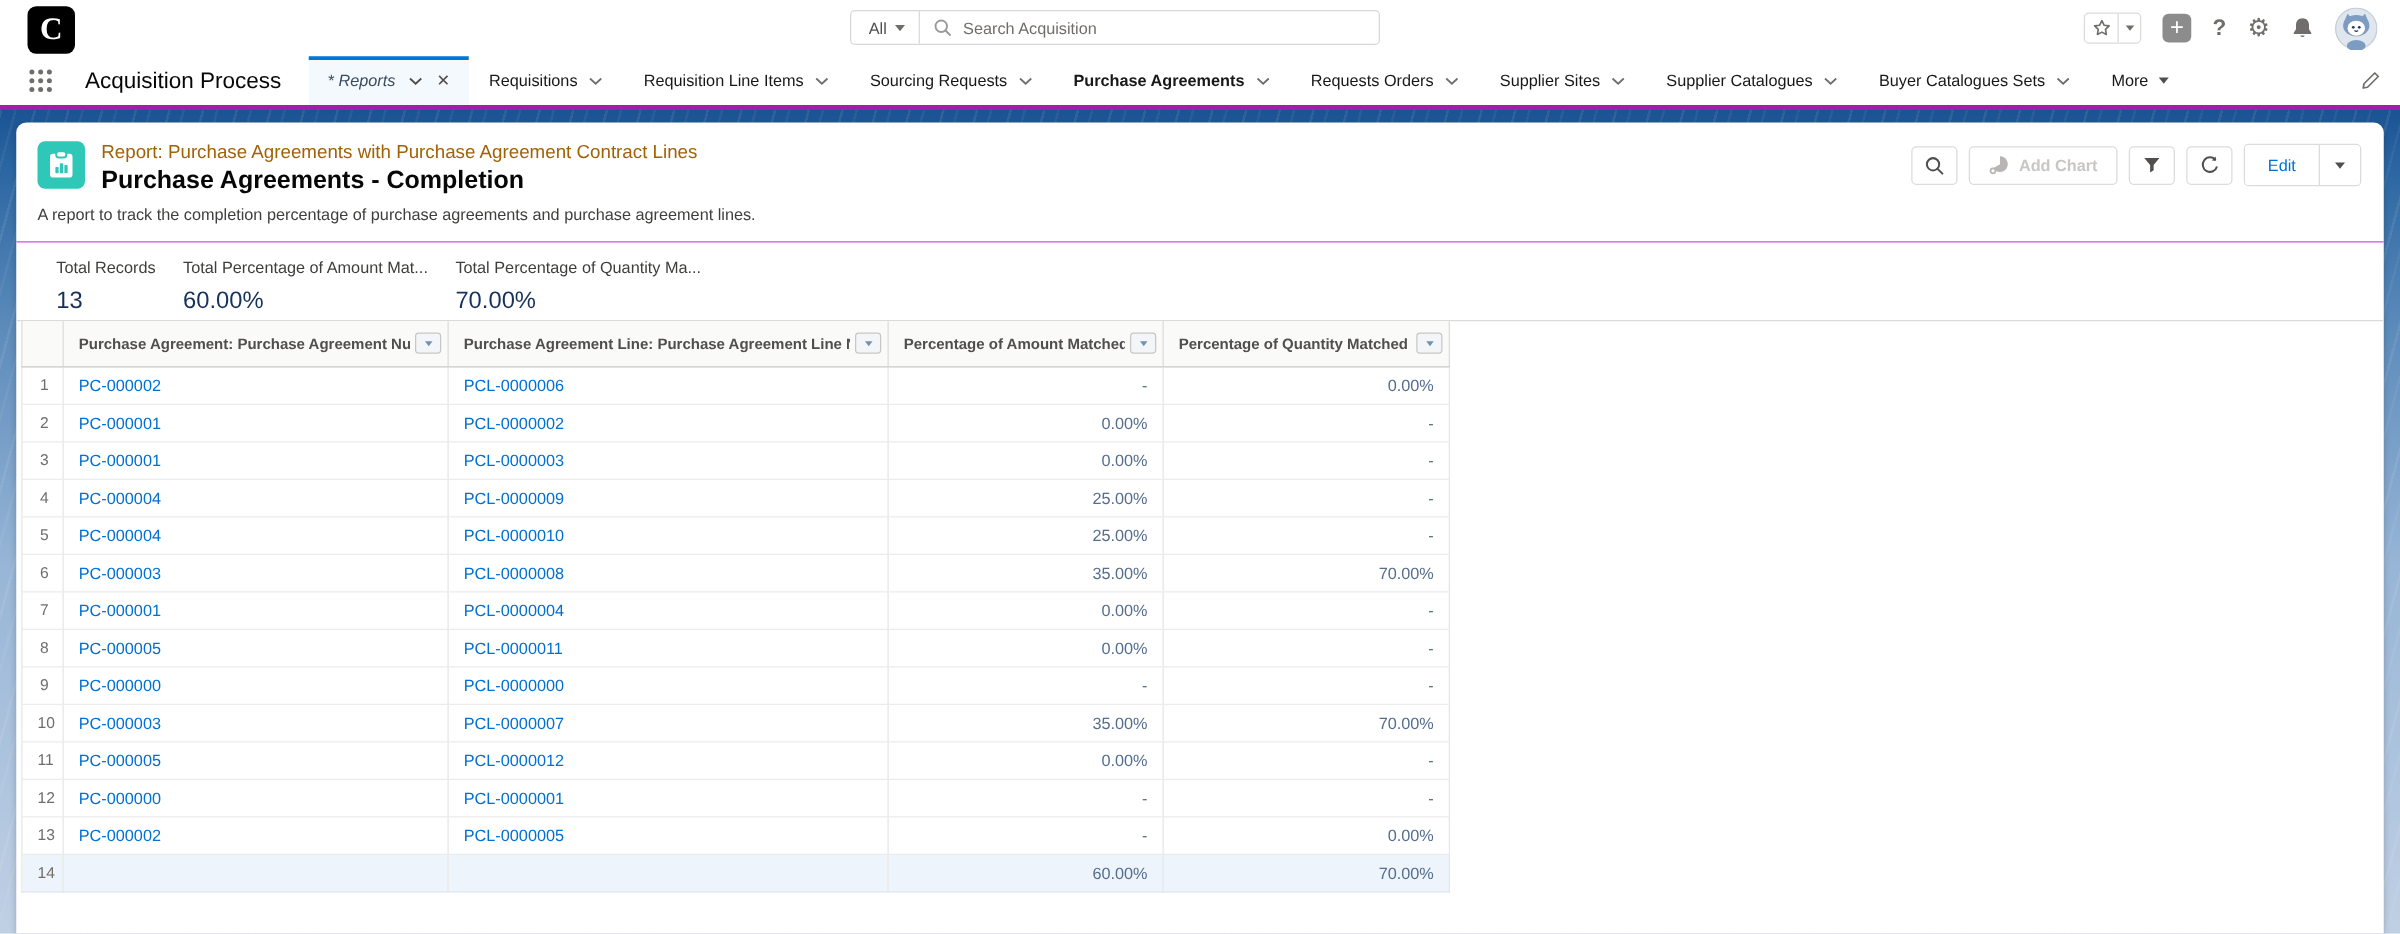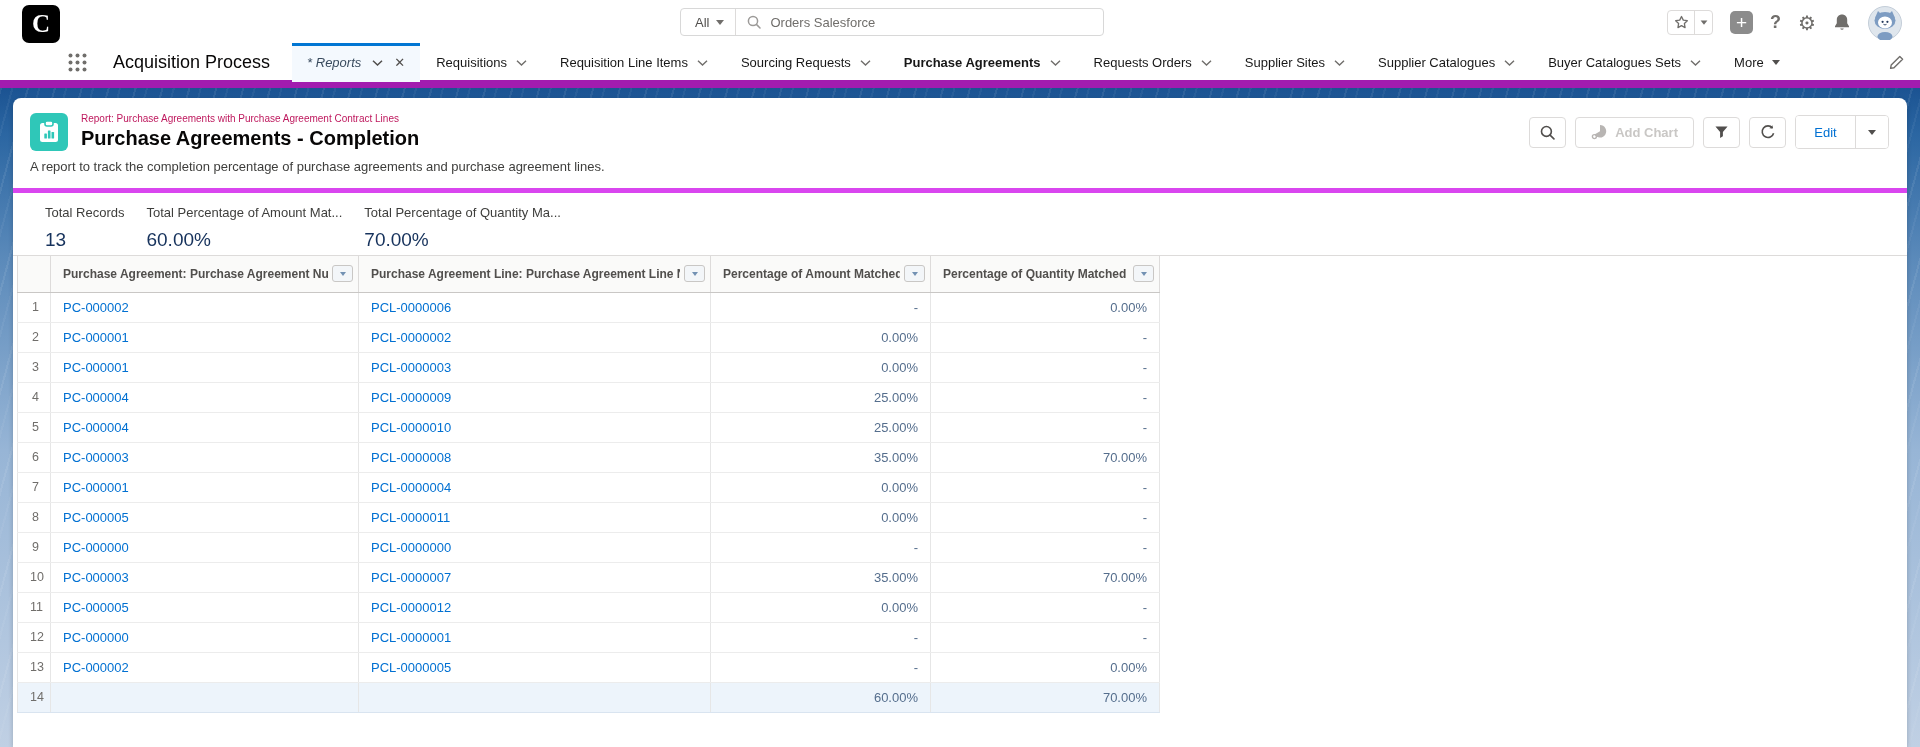--- a/index.html
+++ b/index.html
@@ -24,22 +24,22 @@
   .gh-right { position: absolute; right: 18px; top: 0; height: 45px; display: flex; align-items: center; gap: 17px; }
   .fav-combo { display: flex; border: 1px solid #dddbda; border-radius: 4px; height: 25px; overflow: hidden; }
   .fav-star { width: 27px; display: flex; align-items: center; justify-content: center; border-right: 1px solid #dddbda; }
   .fav-caret { width: 17px; display: flex; align-items: center; justify-content: center; }
   .plus-btn { width: 23px; height: 23px; background: #8c8c8c; border-radius: 5px; color: #fff;
               display: flex; align-items: center; justify-content: center; font-size: 19px; line-height: 1; }
   .help-q { font-size: 18px; font-weight: 700; color: #706e6b; }
   .gear-g { font-size: 20px; color: #706e6b; line-height: 1; }
 
   
-  .nav { height: 43px; background: #fff; border-bottom: 8px solid #a21caf; display: flex; align-items: center;
-         position: relative; flex: 0 0 auto; padding-left: 45px; }
+  .nav { height: 43px; background: #fff; border-bottom: 4px solid #a21caf; display: flex; align-items: center;
+         position: relative; flex: 0 0 auto; }
   .launcher { margin-left: 23px; display: flex; cursor: pointer; }
   .app-name { font-size: 18px; color: #080707; margin-left: 26px; margin-right: 22px; white-space: nowrap; }
   .temp-tab { position: relative; height: 39px; display: flex; align-items: center; gap: 11px; padding: 0 15px;
               background: #f4f9fe; font-style: italic; color: #394b5e; font-size: 13px; }
   .temp-tab::before { content: ""; position: absolute; top: 0; left: 0; right: 0; height: 3px; background: #0176d3; }
   .tab-x { font-size: 13px; color: #514f4d; font-style: normal; }
   .tabs { display: flex; align-items: center; gap: 33px; margin-left: 16px; font-size: 13px; color: #181818; }
   .tab { display: flex; align-items: center; gap: 9px; white-space: nowrap; cursor: pointer; }
   .tab-bold .tab-label { font-weight: 700; }
   .more-tab { display: flex; align-items: center; gap: 8px; cursor: pointer; }
@@ -52,32 +52,32 @@
           background: repeating-linear-gradient(105deg, rgba(255,255,255,0.08) 0 2px, transparent 2px 11px,
                        rgba(255,255,255,0.05) 11px 13px, transparent 13px 26px); }
   .card { position: absolute; left: 13px; right: 13px; top: 10px; bottom: 0; background: #fff;
           border-radius: 8px 8px 0 0; box-shadow: 0 2px 5px rgba(0,0,0,0.2); overflow: hidden; }
 
   
   .rh { display: flex; align-items: flex-start; padding: 15px 18px 0 17px; }
   .report-icon { width: 38px; height: 38px; border-radius: 6px; background: #2fc7b8; flex: 0 0 auto;
                  display: flex; align-items: center; justify-content: center; }
   .rh-text { margin-left: 13px; min-width: 0; }
-  .rh-kind { font-size: 10px; color: #be185d; }
+  .rh-kind { font-size: 15px; color: #a16207; }
   .rh-title { font-size: 20px; font-weight: 700; color: #080707; margin-top: 3px; white-space: nowrap; }
   .rh-actions { margin-left: auto; display: flex; align-items: center; gap: 9px; margin-top: 2px; }
   .btn { height: 31px; border: 1px solid #dddbda; border-radius: 4px; background: #fff; cursor: pointer;
          display: flex; align-items: center; justify-content: center; font-size: 13px;
          font-family: "Liberation Sans", sans-serif; }
   .btn-sq { width: 37px; }
   .btn-addchart { padding: 0 15px; gap: 8px; color: #c9c7c5; cursor: default; font-weight: bold; }
   .split { display: flex; border: 1px solid #dddbda; border-radius: 4px; height: 34px; overflow: hidden; }
   .split-main { width: 59px; border: none; height: 100%; border-radius: 0; color: #0070d2; }
   .split-caret { width: 33px; border: none; border-left: 1px solid #dddbda; height: 100%; border-radius: 0; }
-  .rh-desc { font-size: 13px; color: #3e3e3c; padding: 8px 18px 14px 17px; border-bottom: 5px solid #d946ef; }
+  .rh-desc { font-size: 13px; color: #3e3e3c; padding: 8px 18px 14px 17px; border-bottom: 1px solid #d946ef; }
 
   
   .totals { display: flex; gap: 22px; padding: 12px 0 0 32px; height: 63px; border-bottom: 1px solid #dddbda; }
   .tot-label { font-size: 13px; color: #3e3e3c; white-space: nowrap; }
   .tot-value { font-size: 19px; color: #16325c; margin-top: 9px; }
 
   
   table.grid { border-collapse: collapse; table-layout: fixed; margin-left: 4px; width: 1142px; font-size: 13px; }
   .grid th { height: 36px; background: #fafaf9; border: 1px solid #dddbda; border-top: none;
              border-bottom: 1px solid #c9c7c5; font-weight: 600; color: #514f4d; text-align: left;
@@ -109,21 +109,21 @@
       <div class="scope">
         <span>All</span>
         <span class="caret-solid"></span>
       </div>
       <span class="sb-mag">
         <svg width="14" height="14" viewBox="0 0 14 14">
             <circle cx="6" cy="6" r="4.6" fill="none" stroke="#9c9a98" stroke-width="1.5"></circle>
             <line x1="9.4" y1="9.4" x2="13" y2="13" stroke="#9c9a98" stroke-width="1.5" stroke-linecap="round"></line>
           </svg>
       </span>
-      <span class="sb-ph">Orders Salesforce</span>
+      <span class="sb-ph">Search Acquisition</span>
     </div>
 
     <div class="gh-right">
       <div class="fav-combo">
         <span class="fav-star">
           <svg width="15" height="15" viewBox="0 0 16 16">
               <path d="M8 1.6l1.9 3.9 4.3.6-3.1 3 .7 4.3L8 11.4l-3.8 2 .7-4.3-3.1-3 4.3-.6z" fill="none" stroke="#706e6b" stroke-width="1.4" stroke-linejoin="round"></path>
             </svg>
         </span>
         <span class="fav-caret">

